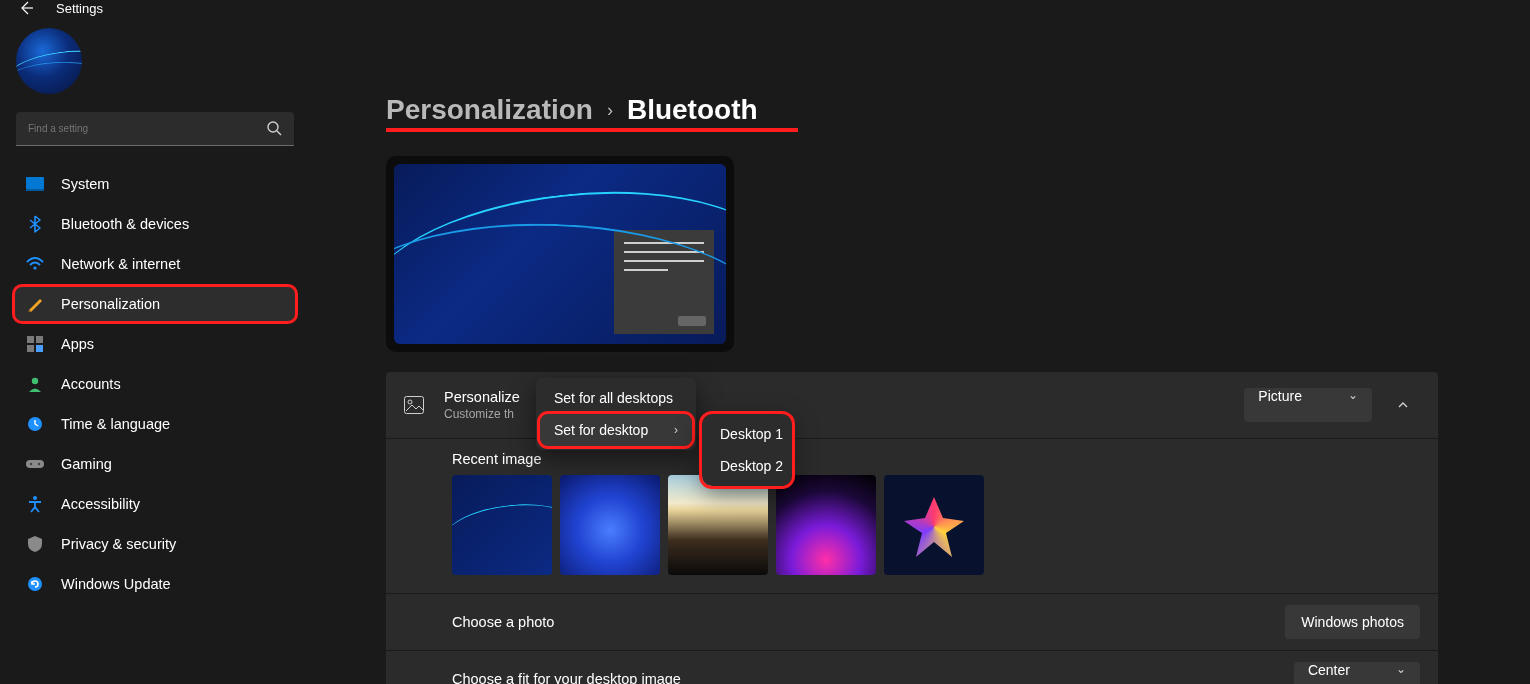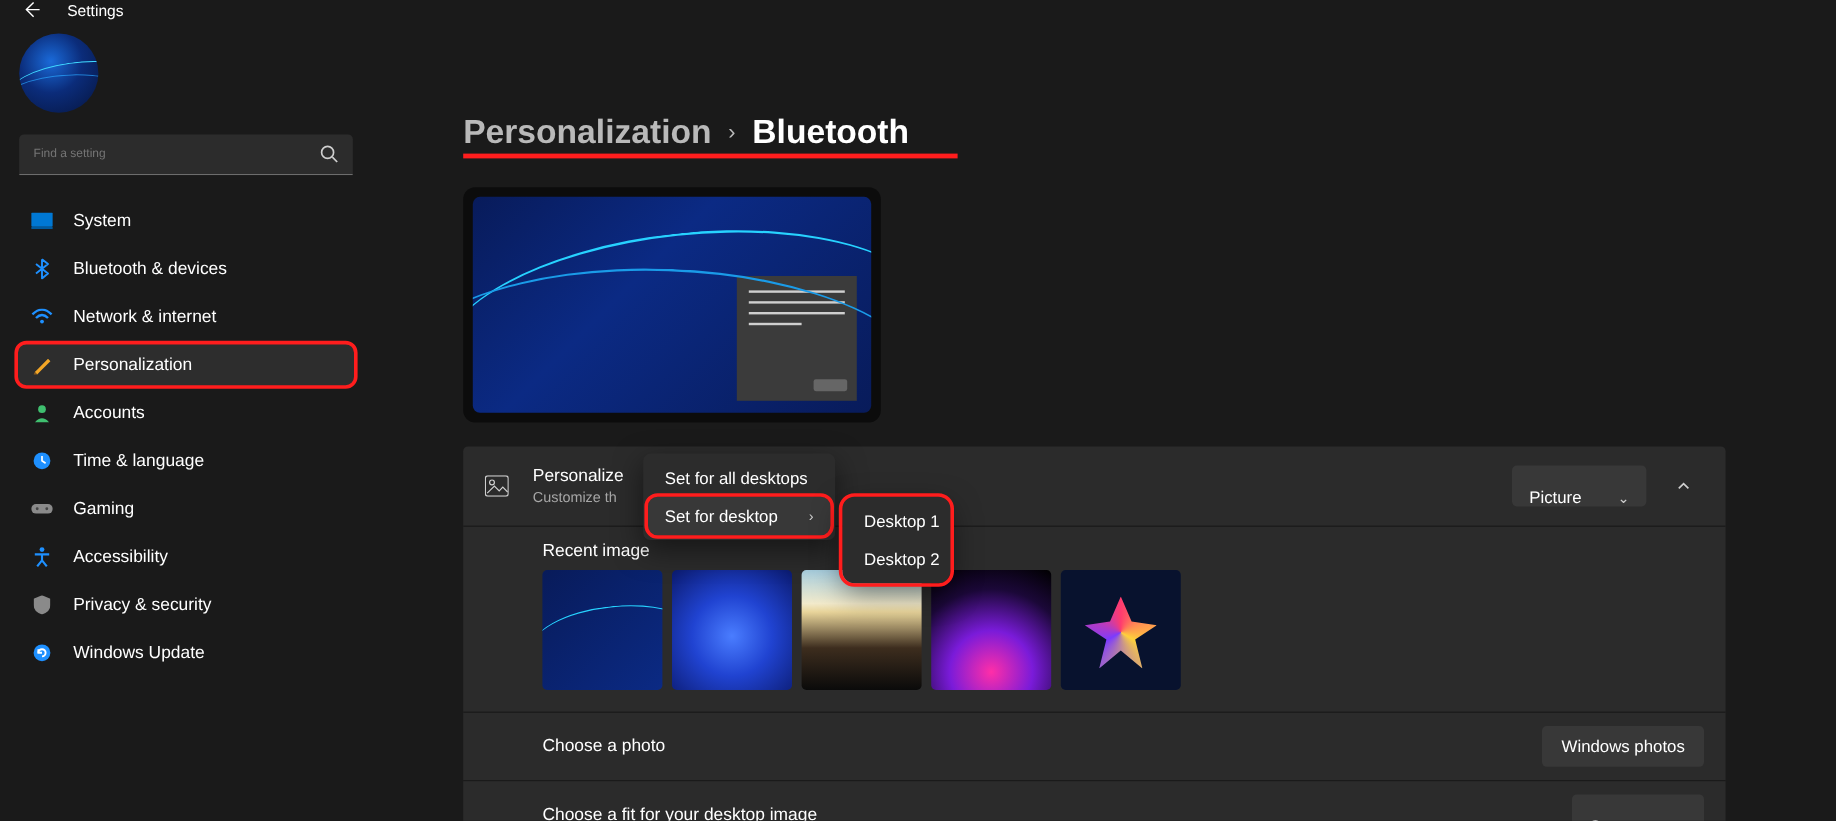--- a/index.html
+++ b/index.html
@@ -44,21 +44,21 @@
 .preview-window .line.short { width: 55%; }
 .preview-window .btn { position:absolute; right:8px; bottom:8px; width:28px; height:10px; background:#666; border-radius:2px; }
 
 .cards { margin-top: 20px; width: 1052px; }
 .card { background: #2b2b2b; border-radius: 4px; }
 .card-row { display:flex; align-items:center; min-height: 66px; padding: 0 18px; }
 .row-icon { width: 22px; margin-right: 18px; color:#dcdcdc; }
 .row-title { font-size: 14.5px; color:#fff; }
 .row-sub { font-size: 12px; color:#a7a7a7; margin-top:2px; }
 .row-right { margin-left:auto; display:flex; align-items:center; gap:14px; }
-.dropdown { background:#383838; border-radius:4px; height:34px; display:flex; align-items:flex-end; padding:0 14px; gap:30px; font-size:14px; }
+.dropdown { background:#383838; border-radius:4px; height:34px; display:flex; align-items:flex-start; padding:0 14px; gap:46px; font-size:14px; }
 .chev { color:#cfcfcf; font-size:12px; }
 .expand-btn { width:34px; height:34px; display:flex; align-items:center; justify-content:center; color:#cfcfcf; }
 .sep { height:1px; background:#1a1a1a; }
 
 .recent-wrap { padding: 12px 18px 18px 66px; }
 .recent-label { font-size:14.5px; margin-bottom:8px; }
 .thumbs { display:flex; gap:8px; }
 .thumb { width:100px; height:100px; border-radius:4px; }
 .t1 { background: linear-gradient(135deg,#081b5a,#0b2a84); position:relative; overflow:hidden; }
 .t1::after{content:"";position:absolute;top:30px;left:-10px;width:140px;height:60px;border-top:1.5px solid #27d2ff;border-radius:50%;transform:rotate(-6deg);}
@@ -141,20 +141,31 @@
               <svg width="18" height="18" viewBox="0 0 18 18">
                 <path d="M3 15 L6 12 L14 4 L16 6 L8 14 L5 17 Z" fill="#f3a626"></path>
                 <path d="M3 15 L5 17 L2 17 Z" fill="#8a5a1e"></path>
               </svg>
             </span>
           <span>Personalization</span>
         </div>
         <div class="nav-item">
           <span class="nav-icon">
               <svg width="16" height="16" viewBox="0 0 16 16">
+                <rect x="0" y="0" width="7" height="7" fill="#7a7a7a"></rect>
+                <rect x="9" y="0" width="7" height="7" fill="#7a7a7a"></rect>
+                <rect x="0" y="9" width="7" height="7" fill="#7a7a7a"></rect>
+                <rect x="9" y="9" width="7" height="7" fill="#4a9eff"></rect>
+              </svg>
+            </span>
+          <span>Apps</span>
+        </div>
+        <div class="nav-item">
+          <span class="nav-icon">
+              <svg width="16" height="16" viewBox="0 0 16 16">
                 <circle cx="8" cy="5" r="3.2" fill="#3fbf6f"></circle>
                 <path d="M2 16 Q8 9 14 16 Z" fill="#3fbf6f"></path>
               </svg>
             </span>
           <span>Accounts</span>
         </div>
         <div class="nav-item">
           <span class="nav-icon">
               <svg width="16" height="16" viewBox="0 0 16 16">
                 <circle cx="8" cy="8" r="7" fill="#1e90ff"></circle>

